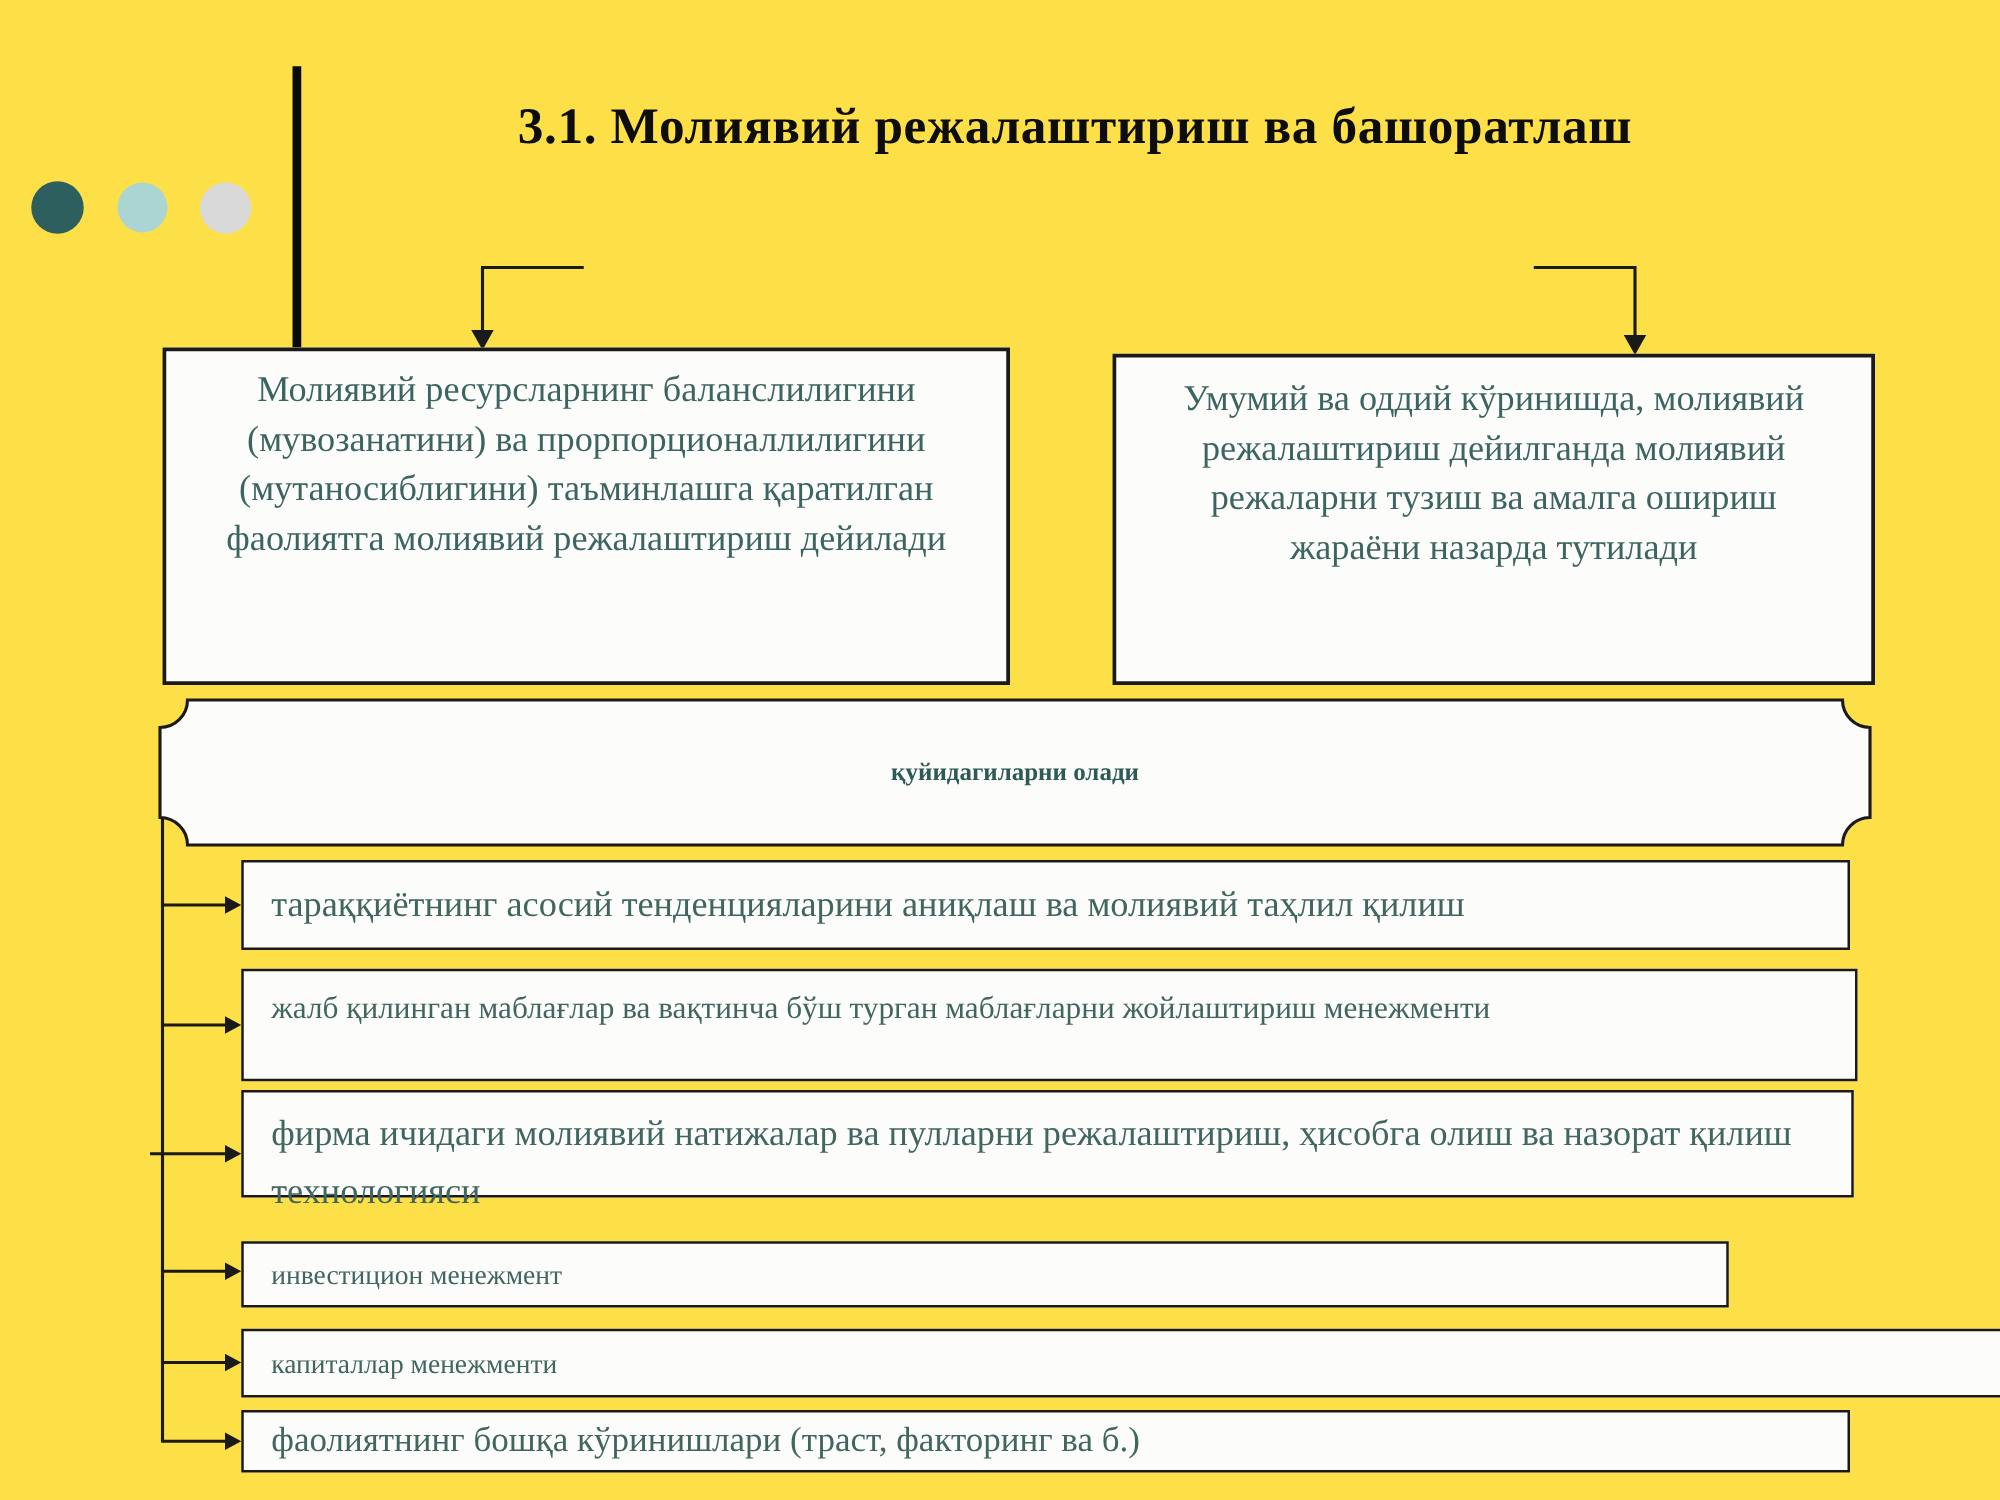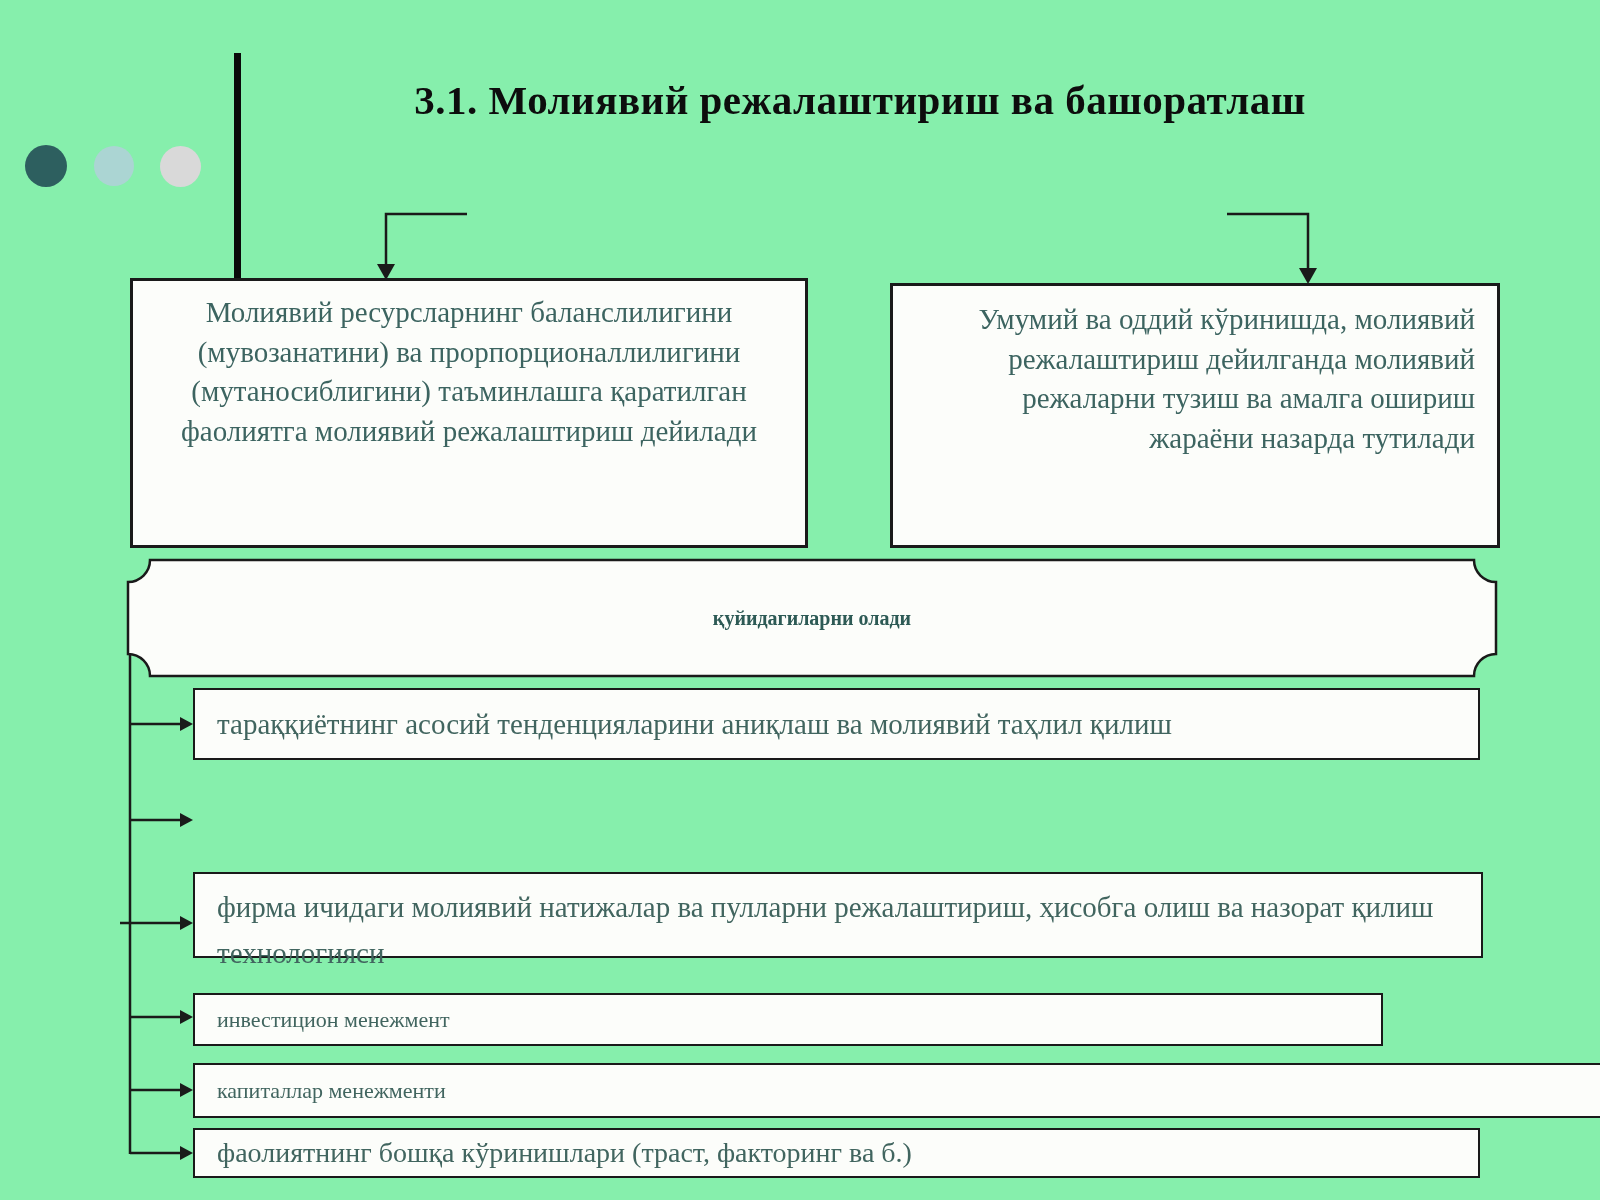--- a/index.html
+++ b/index.html
@@ -1,19 +1,19 @@
 <!DOCTYPE html>
 <html><head>
 <meta charset="utf-8">
 <style>
   html,body{margin:0;padding:0;background:#ffffff;}
   .slide{
     position:relative;
     width:1600px;height:1200px;
-    background:#86efac;
+    background:#fde047;
     overflow:hidden;
     font-family:"Liberation Serif", serif;
   }
   .circle{position:absolute;border-radius:50%;}
   .vbar{position:absolute;background:#0a0a0a;}
   .page-title{
     position:absolute;left:240px;top:76px;width:1240px;
     text-align:center;font-size:41px;font-weight:bold;color:#0d0d0d;
     letter-spacing:0.5px;
   }
@@ -75,33 +75,34 @@
       <line x1="130" y1="1090" x2="180" y2="1090" stroke="#1a1a1a" stroke-width="2.5"></line>
       <polygon points="180,1083 180,1097 193,1090" fill="#1a1a1a"></polygon>
       <line x1="130" y1="1153" x2="180" y2="1153" stroke="#1a1a1a" stroke-width="2.5"></line>
       <polygon points="180,1146 180,1160 193,1153" fill="#1a1a1a"></polygon>
     </g>
   </svg>
 
 
   <div class="defbox" style="left:130px;top:278px;width:678px;height:270px;padding:12px 18px 0;">Молиявий ресурсларнинг баланслилигини (мувозанатини) ва прорпорционаллилигини (мутаносиблигини) таъминлашга қаратилган фаолиятга молиявий режалаштириш дейилади</div>
 
-  <div class="defbox" style="left:890px;top:283px;width:610px;height:265px;padding:14px 22px 0;text-align:right;">Умумий  ва оддий кўринишда, молиявий режалаштириш дейилганда молиявий режаларни тузиш ва амалга ошириш жараёни назарда тутилади</div>
+  <div class="defbox" style="left:890px;top:283px;width:610px;height:265px;padding:14px 22px 0;">Умумий  ва оддий кўринишда, молиявий режалаштириш дейилганда молиявий режаларни тузиш ва амалга ошириш жараёни назарда тутилади</div>
 
   <div class="plaque" style="left:128px;top:560px;width:1368px;height:116px;">
     <svg width="1368" height="116" viewBox="0 0 1368 116">
       <path d="M 22,0 L 1346,0 A 22 22 0 0 0 1368,22 L 1368,94 A 22 22 0 0 0 1346,116 L 22,116 A 22 22 0 0 0 0,94 L 0,22 A 22 22 0 0 0 22,0 Z" fill="#fcfdfa" stroke="#1a1a1a" stroke-width="2.5"></path>
     </svg>
     <div class="plaque-text small">
       <span>қуйидагиларни олади</span>
     </div>
   </div>
 
   <div class="itembox" style="left:193px;top:688px;width:1287px;height:72px;font-size:29px;">тараққиётнинг асосий тенденцияларини аниқлаш ва молиявий таҳлил қилиш</div>
 
+  <div class="itembox" style="left:193px;top:775px;width:1293px;height:90px;font-size:25px;align-items:flex-start;padding-top:16px;">жалб қилинган маблағлар ва вақтинча бўш турган маблағларни жойлаштириш менежменти</div>
 
   <div class="itembox toptext" style="left:193px;top:872px;width:1290px;height:86px;font-size:29px;line-height:1.6;padding-top:10px;">фирма ичидаги молиявий натижалар ва пулларни режалаштириш, ҳисобга олиш ва назорат қилиш технологияси</div>
 
   <div class="itembox" style="left:193px;top:993px;width:1190px;height:53px;font-size:22px;">инвестицион менежмент</div>
 
   <div class="itembox" style="left:193px;top:1063px;width:1456px;height:55px;font-size:22px;text-align:right;">капиталлар менежменти</div>
 
   <div class="itembox" style="left:193px;top:1128px;width:1287px;height:50px;font-size:28px;">фаолиятнинг бошқа кўринишлари (траст, факторинг ва б.)</div>
 
 </div>

